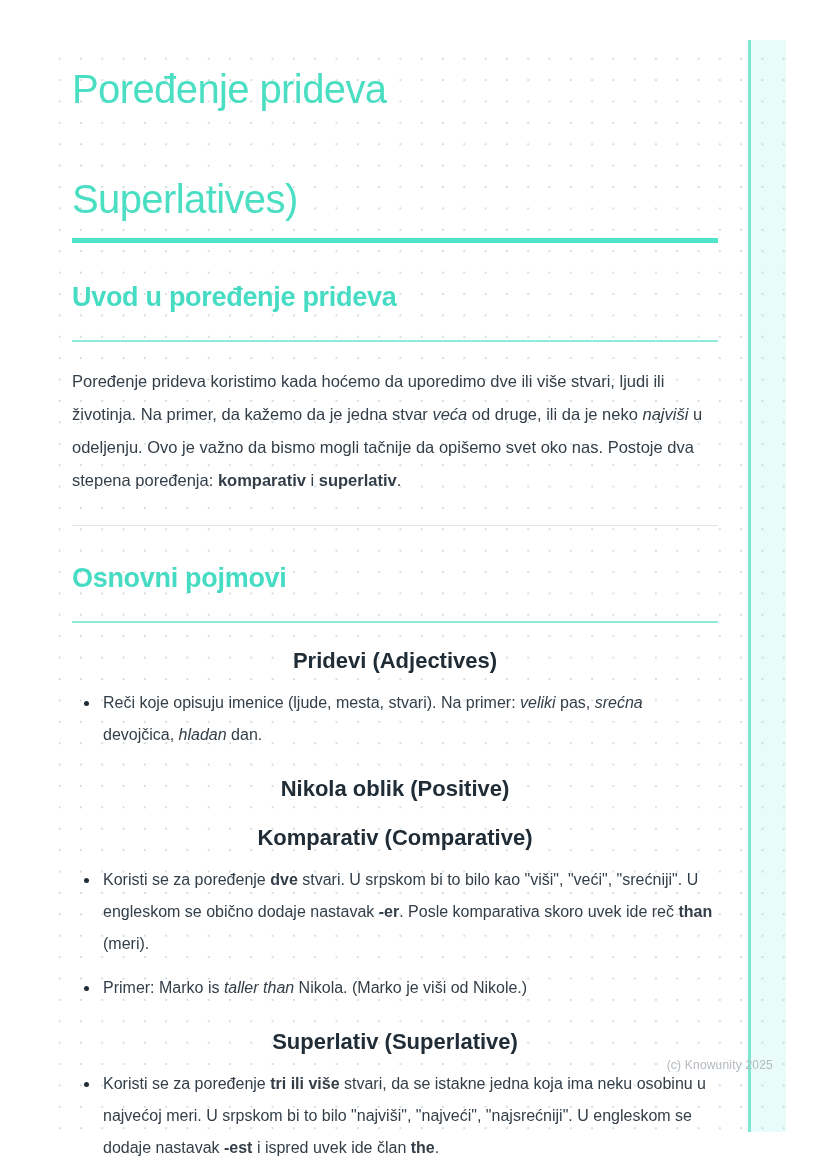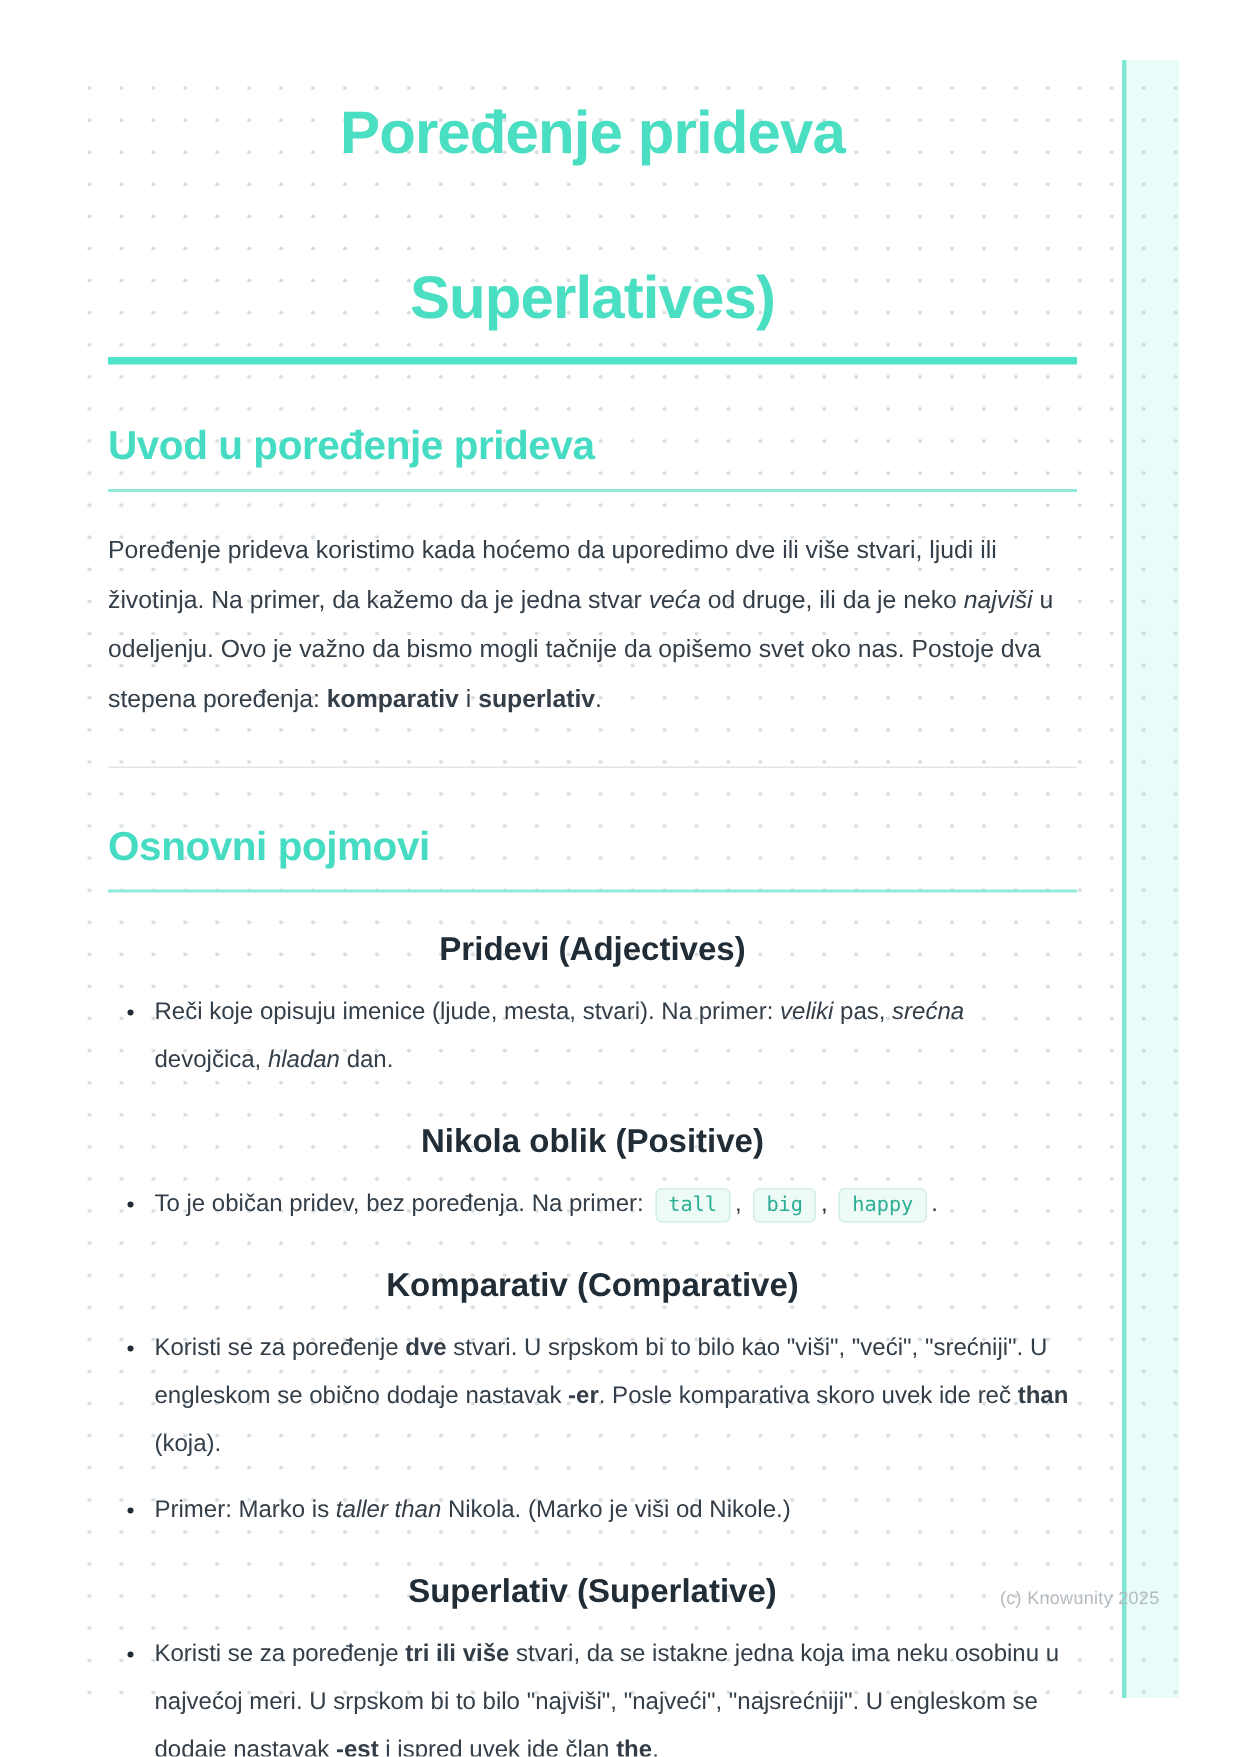--- a/index.html
+++ b/index.html
@@ -20,29 +20,29 @@
   }
   .margin-line {
     position:absolute; top:0; right:35px; width:3px; height:100%;
     background:#7de7d2;
   }
   .content {
     position:relative; margin-left:30px; width:646px; padding-top:22px;
   }
   .doc-title {
     margin:0; color:#4adec2; font-size:40px; line-height:55px;
-    font-weight:bold; letter-spacing:-0.6px;text-align:center;
+    font-weight:normal; letter-spacing:-0.6px;
   }
   .title-rule { height:5px; background:#4fe3c9; margin-top:11px; }
 
   .section { margin-top:38px; }
   .section + .section { border-top:1px solid #e2e5e7; margin-top:28px; padding-top:36px; }
   .section-heading {
     margin:0; color:#45dcc3; font-size:27px; line-height:32px;
-    font-weight:bold; padding-bottom:13px; border-bottom:2px solid #8feadb;
+    font-weight:bold; padding-bottom:27px; border-bottom:2px solid #8feadb;
     letter-spacing:-0.3px;
   }
   .para {
     margin:23px 0 0; font-size:16.5px; line-height:33px; color:#333e48;
   }
   .sub-heading {
     margin:27px 0 0; font-size:22px; line-height:22px; color:#202c36; font-weight:bold;text-align:center;
   }
   .bullets { margin:15px 0 0; padding-left:28px; }
   .bullets li {
@@ -80,26 +80,23 @@
           <h2 class="section-heading">Uvod u poređenje prideva</h2>
           <p class="para"><span>Poređenje prideva koristimo kada hoćemo da uporedimo dve ili više stvari, ljudi ili životinja. Na primer, da kažemo da je jedna stvar </span><span class="i">veća</span><span> od druge, ili da je neko </span><span class="i">najviši</span><span> u odeljenju. Ovo je važno da bismo mogli tačnije da opišemo svet oko nas. Postoje dva stepena poređenja: </span><span class="b">komparativ</span><span> i </span><span class="b">superlativ</span><span>.</span></p>
         </section>
         <section class="section">
           <h2 class="section-heading">Osnovni pojmovi</h2>
           <h3 class="sub-heading">Pridevi (Adjectives)</h3>
           <ul class="bullets">
             <li><span>Reči koje opisuju imenice (ljude, mesta, stvari). Na primer: </span><span class="i">veliki</span><span> pas, </span><span class="i">srećna</span><span> devojčica, </span><span class="i">hladan</span><span> dan.</span></li>
           </ul>
           <h3 class="sub-heading">Nikola oblik (Positive)</h3>
-          <ul class="bullets">
-            <li><span>To je običan pridev, bez poređenja. Na primer: </span><span class="code">tall</span><span>, </span><span class="code">big</span><span>, </span><span class="code">happy</span><span>.</span></li>
-          </ul>
           <h3 class="sub-heading">Komparativ (Comparative)</h3>
           <ul class="bullets">
-            <li><span>Koristi se za poređenje </span><span class="b">dve</span><span> stvari. U srpskom bi to bilo kao "viši", "veći", "srećniji". U engleskom se obično dodaje nastavak </span><span class="b">-er</span><span>. Posle komparativa skoro uvek ide reč </span><span class="b">than</span><span> (koja).</span></li>
+            <li><span>Koristi se za poređenje </span><span class="b">dve</span><span> stvari. U srpskom bi to bilo kao "viši", "veći", "srećniji". U engleskom se obično dodaje nastavak </span><span class="b">-er</span><span>. Posle komparativa skoro uvek ide reč </span><span class="b">than</span><span> (meri).</span></li>
             <li><span>Primer: Marko is </span><span class="i">taller than</span><span> Nikola. (Marko je viši od Nikole.)</span></li>
           </ul>
           <h3 class="sub-heading">Superlativ (Superlative)</h3>
           <ul class="bullets">
             <li><span>Koristi se za poređenje </span><span class="b">tri ili više</span><span> stvari, da se istakne jedna koja ima neku osobinu u najvećoj meri. U srpskom bi to bilo "najviši", "najveći", "najsrećniji". U engleskom se dodaje nastavak </span><span class="b">-est</span><span> i ispred uvek ide član </span><span class="b">the</span><span>.</span></li>
           </ul>
         </section>
       </div>
   </div>
 

